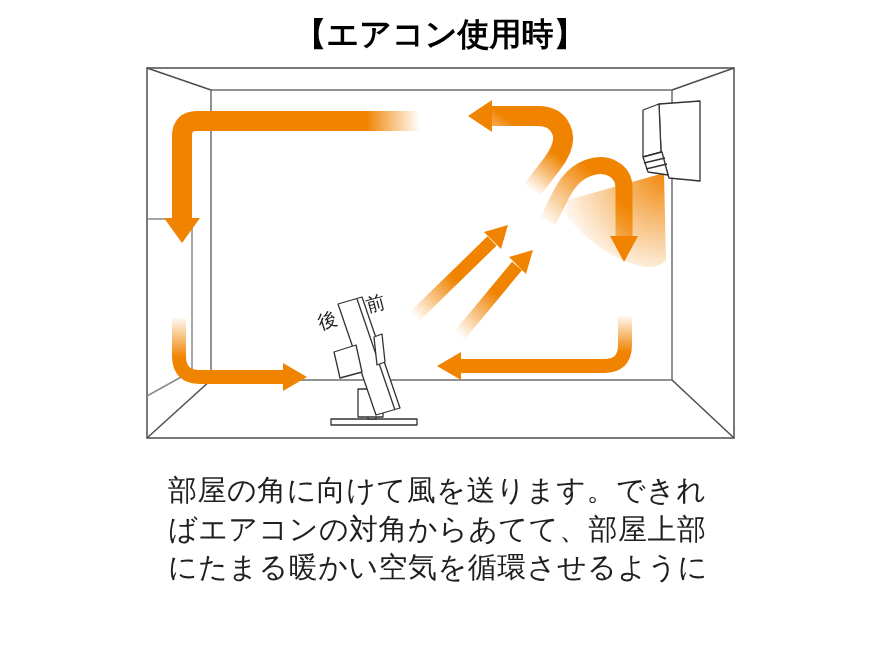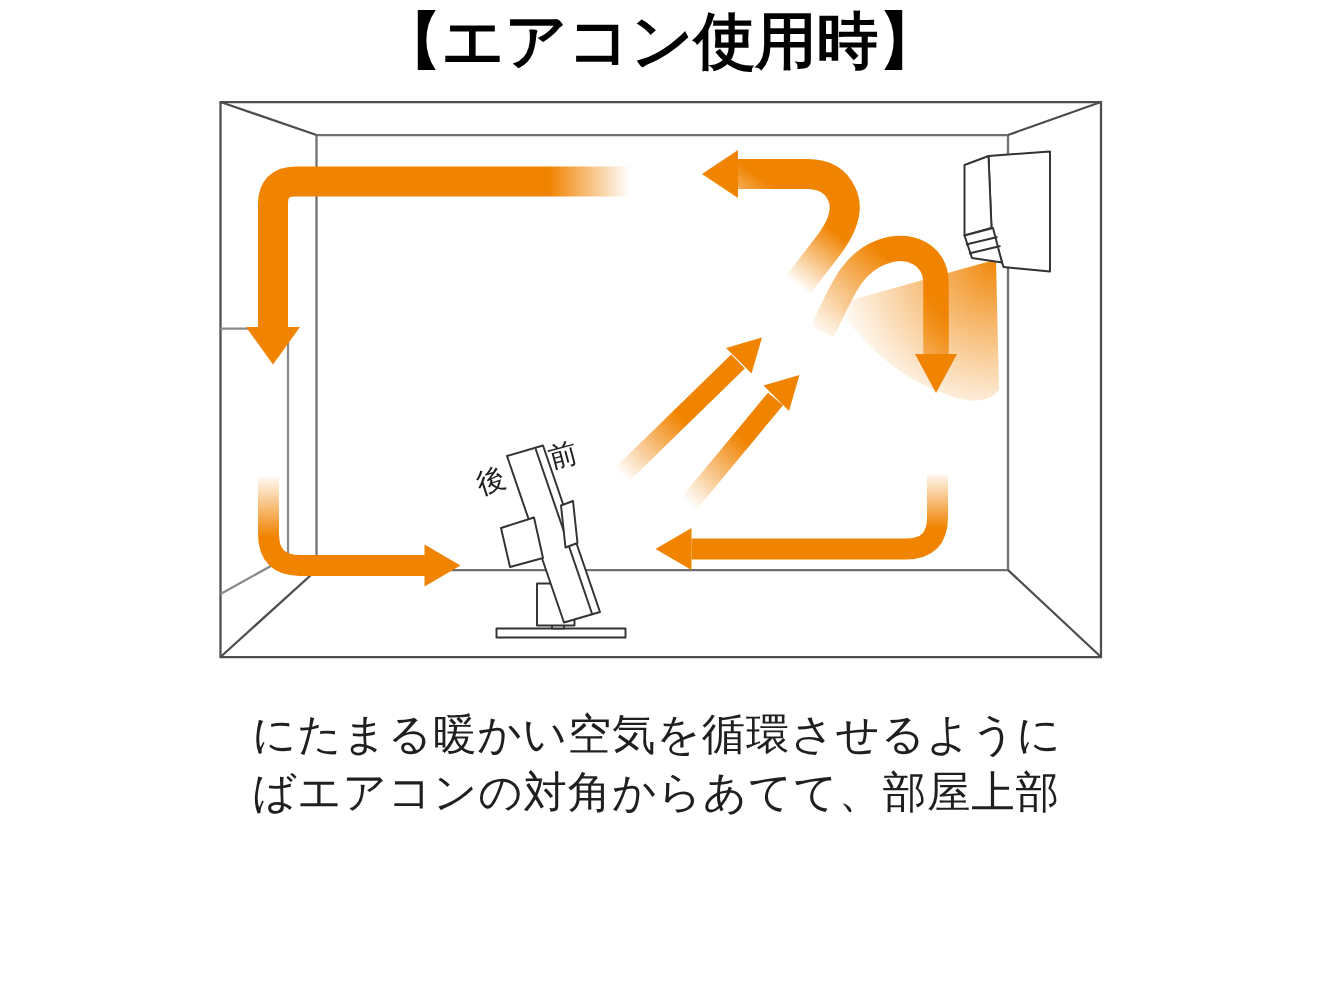--- a/index.html
+++ b/index.html
@@ -1,22 +1,22 @@
 <!DOCTYPE html>
 <html><head>
 <meta charset="utf-8">
 <style>
   html,body{margin:0;padding:0;background:#ffffff;}
   body{
     width:880px;height:666px;position:relative;overflow:hidden;
     font-family:"Liberation Sans","DejaVu Sans",sans-serif;
   }
   .title{
-    position:absolute;top:0;left:0;width:880px;
-    text-align:center;font-size:41px;font-weight:bold;color:#000;
+    position:absolute;top:13px;left:0;width:880px;
+    text-align:center;font-size:32px;font-weight:bold;color:#000;
     letter-spacing:0px;
   }
   .diagram-svg{position:absolute;left:0;top:0;}
   .desc{
     position:absolute;left:168px;top:471px;width:560px;
     font-size:29px;line-height:38.5px;color:#1f1f1f;
     letter-spacing:0.5px;white-space:nowrap;
   }
 </style>
 </head>
@@ -120,15 +120,16 @@
     <polygon points="338,304 362,297 400,408 376,415"></polygon>
     <path fill="none" d="M357,299 L395,410"></path>
     <polygon points="334,352 356,345 362,372 340,378"></polygon>
     <polygon points="374,337 382,334 385,362 377,365"></polygon>
     <text x="327" y="327" font-size="19" fill="#1f1f1f" stroke="none" text-anchor="middle" transform="rotate(-18 327 320)">後</text>
     <text x="375" y="310" font-size="19" fill="#1f1f1f" stroke="none" text-anchor="middle" transform="rotate(-15 375 302)">前</text>
   </g>
 </svg>
 
 <div class="desc">
+  <div>部屋の角に向けて風を送ります。できれ</div>
+  <div>ばエアコンの対角からあてて、部屋上部</div>
   <div>にたまる暖かい空気を循環させるように</div>
-  <div>ばエアコンの対角からあてて、部屋上部</div>
 </div>
 
 </body></html>

